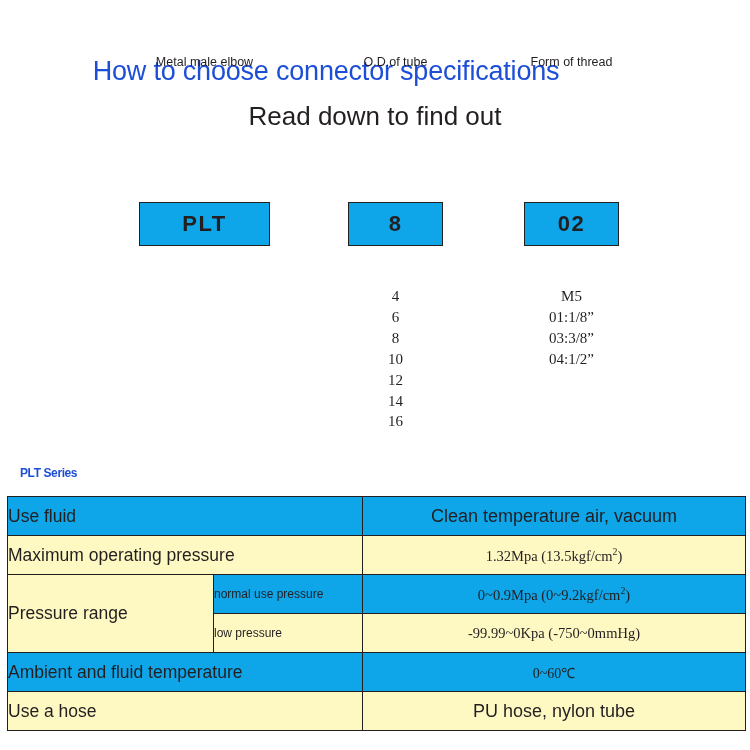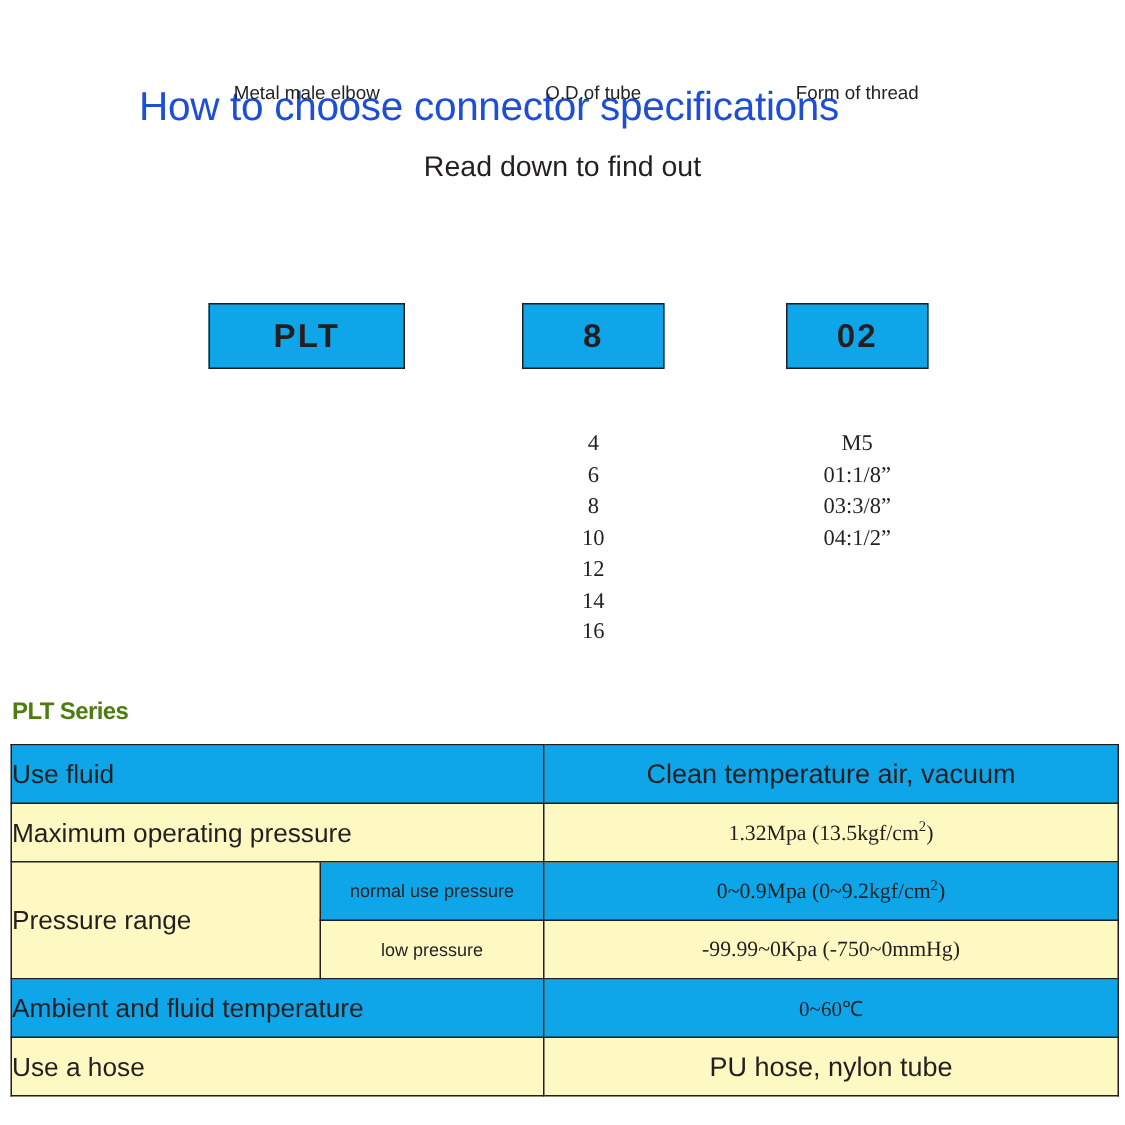--- a/index.html
+++ b/index.html
@@ -29,21 +29,21 @@
     letter-spacing: -0.2px;
     white-space: nowrap;
   }
   .subtitle {
     position: absolute;
     left: 0;
     top: 101px;
     width: 750px;
     text-align: center;
     color: #231f20;
-    font-size: 19px;
+    font-size: 26px;
     font-family: "Liberation Sans", sans-serif;
     white-space: nowrap;
   }
 
   
   .code-group {
     position: absolute;
     top: 202px;
     height: 46px;
   }
@@ -92,27 +92,27 @@
     color: #231f20;
     line-height: 20.9px;
   }
   #list-od     { left: 348px; width: 95px; }
   #list-thread { left: 505px; width: 133px; }
   .opt-list div { white-space: nowrap; }
 
   
   .series-label {
     position: absolute;
-    left: 8px;
+    left: 20px;
     top: 466px;
-    font-size: 16px;
+    font-size: 12px;
     font-weight: bold;
     font-family: "Liberation Sans", sans-serif;
     letter-spacing: -0.4px;
-    color: #4d7c0f;
+    color: #1d4ed8;
   }
 
   
   .spec-table {
     position: absolute;
     left: 7px;
     top: 496px;
     width: 738px;
     border-collapse: collapse;
     table-layout: fixed;
@@ -128,21 +128,21 @@
 
   .lbl {
     font-size: 17.5px;
     font-family: "Liberation Sans", sans-serif;
     padding-left: 10px;
     height: 38px;
   }
   .sub-lbl {
     font-size: 12px;
     font-family: "Liberation Sans", sans-serif;
-    text-align: center;
+    text-align: left;
     height: 38px;
   }
   .val {
     text-align: center;
     height: 38px;
   }
   .val-lg {
     font-size: 18px;
     font-family: "Liberation Sans", sans-serif;
   }

